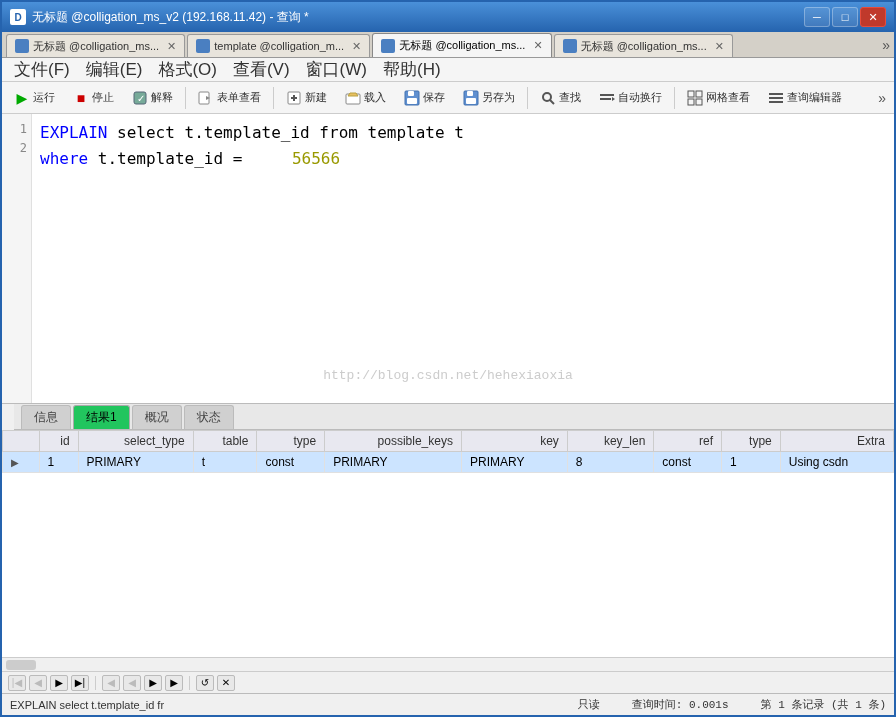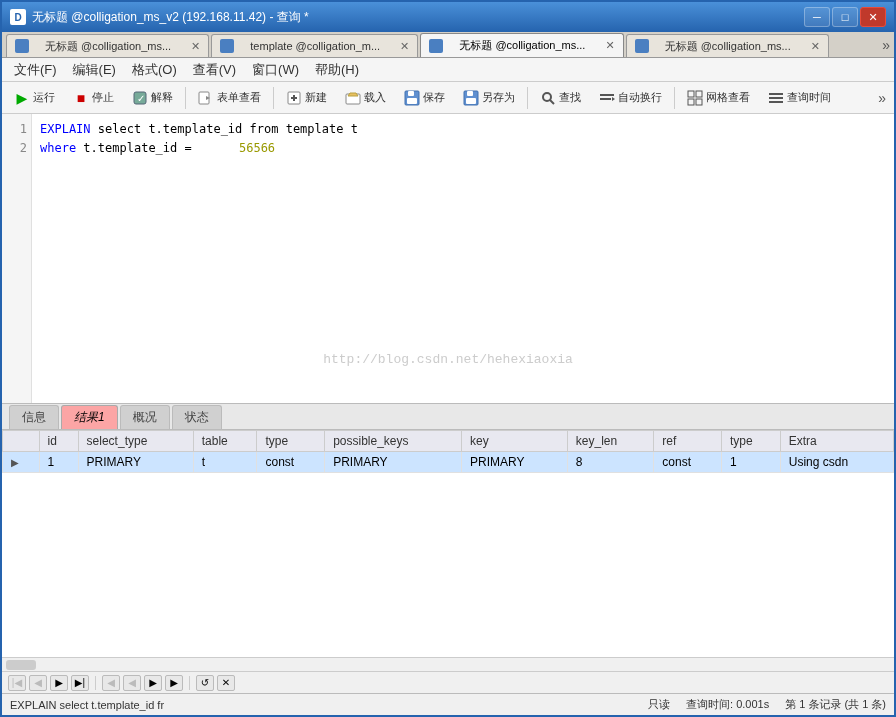--- a/index.html
+++ b/index.html
@@ -64,21 +64,21 @@
     .tab {
       display: flex;
       align-items: center;
       padding: 11px 8px;
       height: 22px;
       border: 1px solid #999;
       border-bottom: none;
       background: #e8e4dc;
       font-size: 11px;
       cursor: pointer;
-      gap: 16px;
+      gap: 4px;
       border-radius: 3px 3px 0 0;
       margin-right: 2px;
       color: #333;
     }
     .tab.active {
       background: #f5f5f5;
       border-color: #888;
       color: #000;
       height: 24px;
     }
@@ -108,21 +108,21 @@
       background: #f5f5f5;
       border-bottom: 1px solid #ccc;
       display: flex;
       align-items: center;
       height: 24px;
       padding: 0 4px;
     }
     .menu-item {
       padding: 2px 8px;
       cursor: pointer;
-      font-size: 13px;
+      font-size: 17px;
       color: #333;
       border-radius: 2px;
     }
 
     
     .toolbar {
       background: #f5f5f5;
       border-bottom: 1px solid #ccc;
       display: flex;
       align-items: center;
@@ -210,81 +210,81 @@
       line-height: 1.6;
     }
     .code-area {
       position: absolute;
       left: 30px;
       top: 0;
       right: 0;
       bottom: 0;
       padding: 6px 8px;
       font-family: monospace;
-      font-size: 12px;
+      font-size: 16px;
       line-height: 1.6;
       color: #000;
     }
     .kw { color: #00f; }
     .num { color: #990; margin-left: 40px; }
     .watermark {
       position: absolute;
-      bottom: 36px;
+      bottom: 20px;
       left: 50%;
       transform: translateX(-50%);
       color: #ccc;
       font-size: 13px;
       font-family: "Courier New", monospace;
       white-space: nowrap;
     }
 
     
     .result-tabs {
       background: #e8e8e8;
       border-bottom: 1px solid #bbb;
       display: flex;
       height: 26px;
       padding-left: 7px;
       align-items: flex-end;
+      margin-left: 12px;
     }
     .result-tab {
       padding: 3px 12px;
       border: 1px solid #bbb;
       border-bottom: none;
       background: #d0d0d0;
       cursor: pointer;
       font-size: 12px;
       border-radius: 3px 3px 0 0;
       margin-right: 2px;
       color: #444;
     }
     .result-tab.active {
-      background: #fca5a5;
+      background: #22c55e;
       border-color: #aaa;
       color: #000;
-      font-style: italic;
     }
 
     
     .data-table-wrap {
       background: #fff;
       overflow: auto;
       height: calc(717px - 30px - 26px - 24px - 32px - 26px - 290px - 26px - 26px - 22px - 22px);
       flex: 1;
     }
     .data-table {
       width: 100%;
       border-collapse: collapse;
       font-size: 12px;
     }
     .data-table th {
       background: #e8e8f0;
       border: 1px solid #ccc;
       padding: 3px 8px;
-      text-align: left;
+      text-align: right;
       font-weight: normal;
       color: #333;
       white-space: nowrap;
     }
     .data-table td {
       border: 1px solid #e0e0e0;
       padding: 3px 8px;
       white-space: nowrap;
     }
     .data-table tr:nth-child(even) td { background: #f8f8ff; }
@@ -322,21 +322,21 @@
       border-top: 1px solid #bbb;
       height: 22px;
       display: flex;
       align-items: center;
       padding: 0 8px;
       font-size: 11px;
       color: #333;
       gap: 20px;
     }
     .status-bar-left { flex: 1; }
-    .status-bar-sections { display: flex; gap: 16px; }
+    .status-bar-sections { display: flex; gap: 32px; font-family: Liberation Mono, monospace; }
 
     
     .h-scroll {
       height: 14px;
       background: #f0f0f0;
       border-top: 1px solid #ccc;
       display: flex;
       align-items: center;
     }
 
@@ -506,21 +506,21 @@
       <span>网格查看</span>
     </button>
     <button class="tool-btn">
       <span class="tool-icon">
         <svg width="16" height="16">
             <rect x="1" y="3" width="14" height="2" fill="#555"></rect>
             <rect x="1" y="7" width="14" height="2" fill="#555"></rect>
             <rect x="1" y="11" width="14" height="2" fill="#555"></rect>
           </svg>
       </span>
-      <span>查询时间</span>
+      <span>查询编辑器</span>
     </button>
     <div class="toolbar-expand">»</div>
   </div>
 
 
   <div class="main-area">
     <div class="line-numbers">
       <div>1</div>
       <div>2</div>
     </div>

